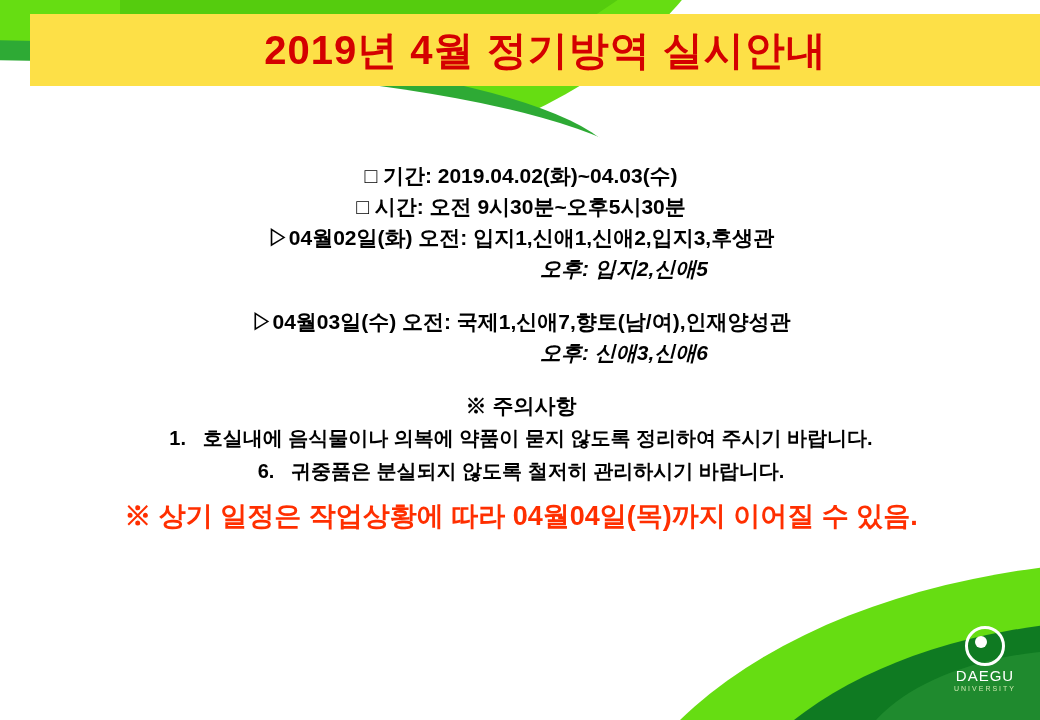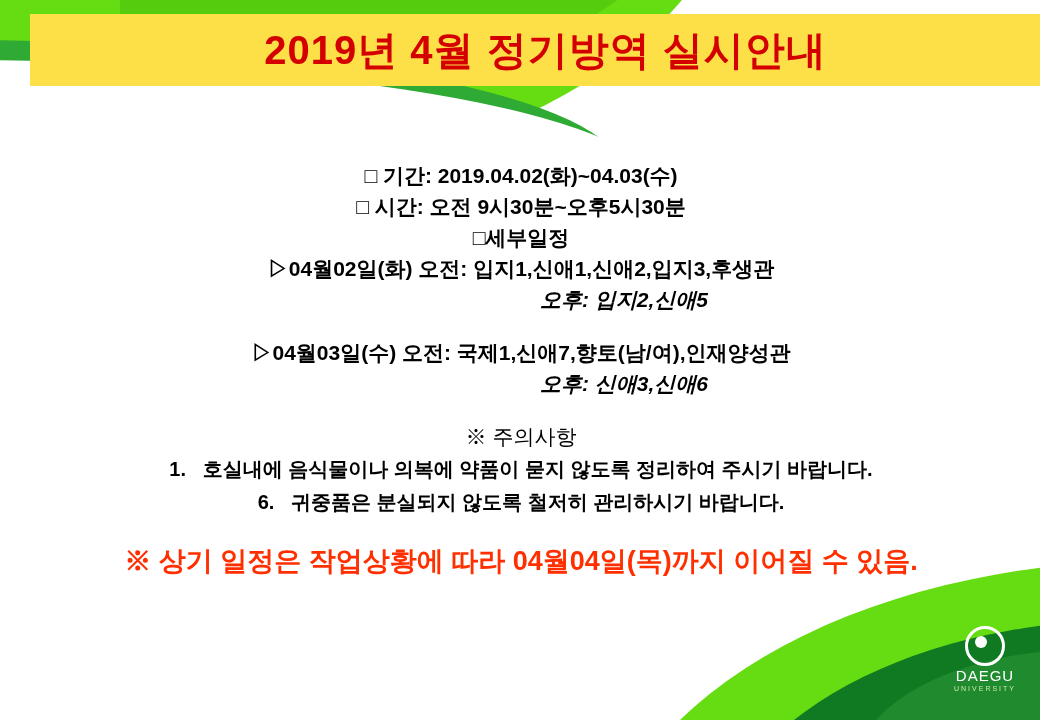--- a/index.html
+++ b/index.html
@@ -147,36 +147,36 @@
   .line.indent {
     padding-left: 206px;
     font-style: italic;
   }
   .spacer {
     height: 22px;
   }
   .notice-head {
     color: #000000;
     font-size: 21px;
-    font-weight: normal;
+    font-weight: bold;
     line-height: 32px;
   }
   .numbered {
     color: #000000;
     font-size: 20px;
     font-weight: bold;
     line-height: 33px;
     white-space: pre;
   }
   .footnote {
     color: #ff2f00;
     font-size: 27px;
     font-weight: bold;
     line-height: 40px;
-    margin-top: 22px;
+    margin-top: 8px;
     white-space: pre;
   }
 
   
   .logo {
     position: absolute;
     right: 24px;
     bottom: 26px;
     z-index: 6;
     text-align: center;
@@ -229,21 +229,20 @@
   <div class="deco deco-bot2"></div>
   <div class="deco deco-bot3"></div>
 
   <div class="header-bar">
     <div class="header-title">2019년 4월 정기방역 실시안내</div>
   </div>
 
   <div class="content">
     <div class="line">□ 기간: 2019.04.02(화)~04.03(수)</div>
     <div class="line">□ 시간: 오전 9시30분~오후5시30분</div>
-    <div class="line">□세부일정</div>
     <div class="line">▷04월02일(화) 오전: 입지1,신애1,신애2,입지3,후생관</div>
     <div class="line indent">오후: 입지2,신애5</div>
 
     <div class="spacer"></div>
 
     <div class="line">▷04월03일(수) 오전: 국제1,신애7,향토(남/여),인재양성관</div>
     <div class="line indent">오후: 신애3,신애6</div>
 
     <div class="spacer"></div>
 

